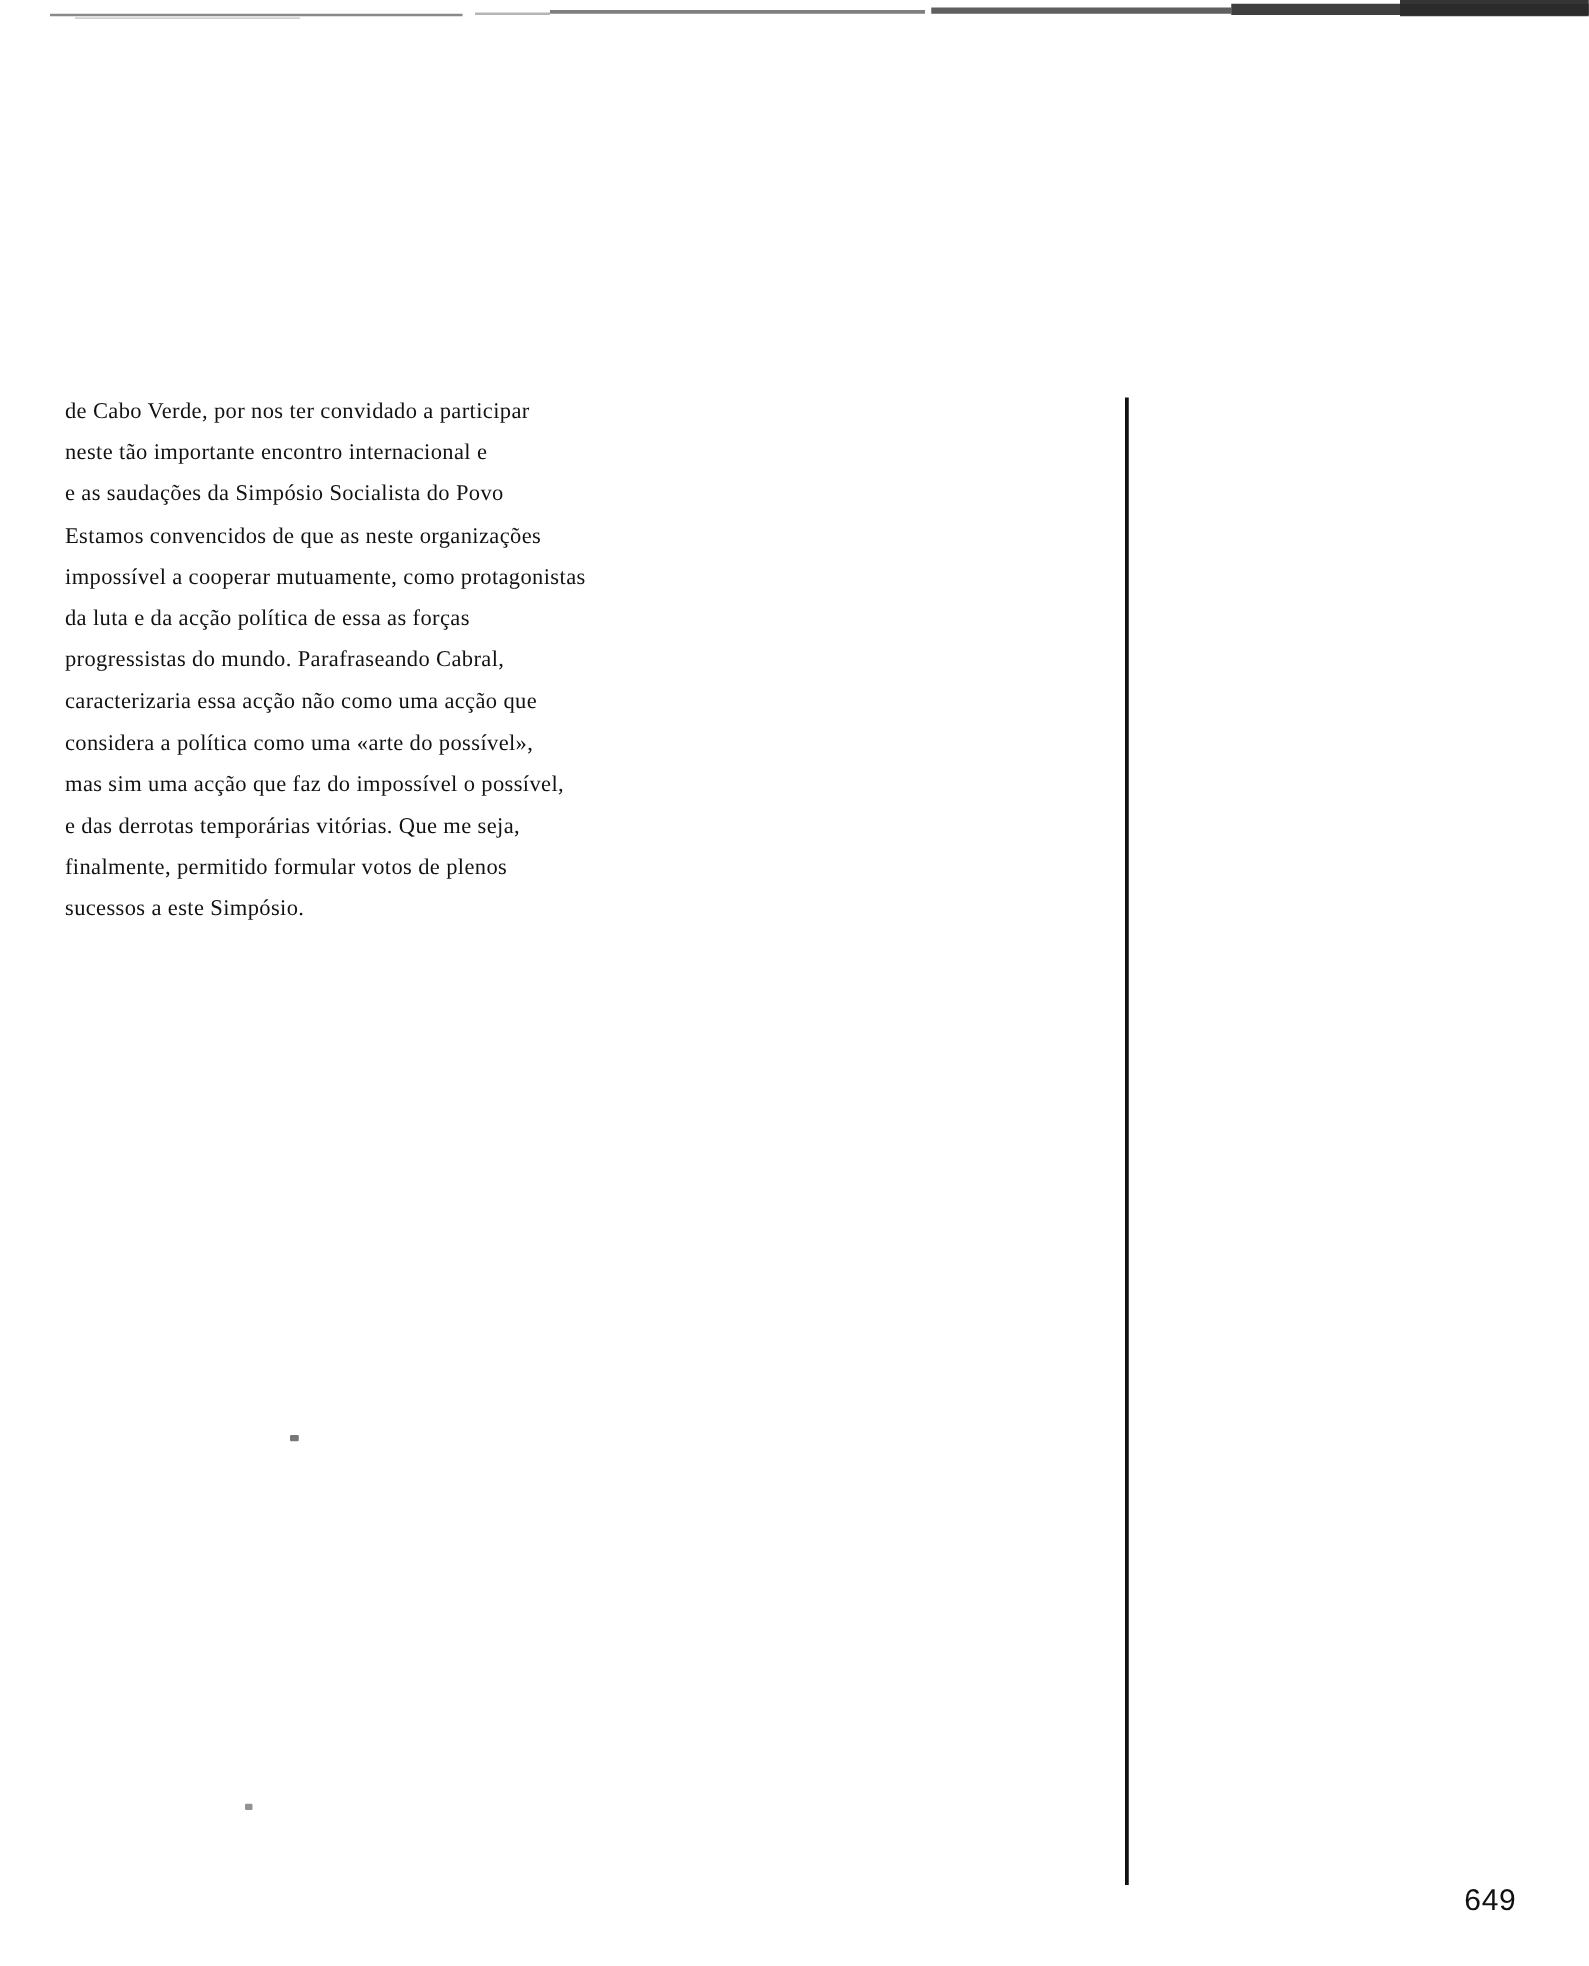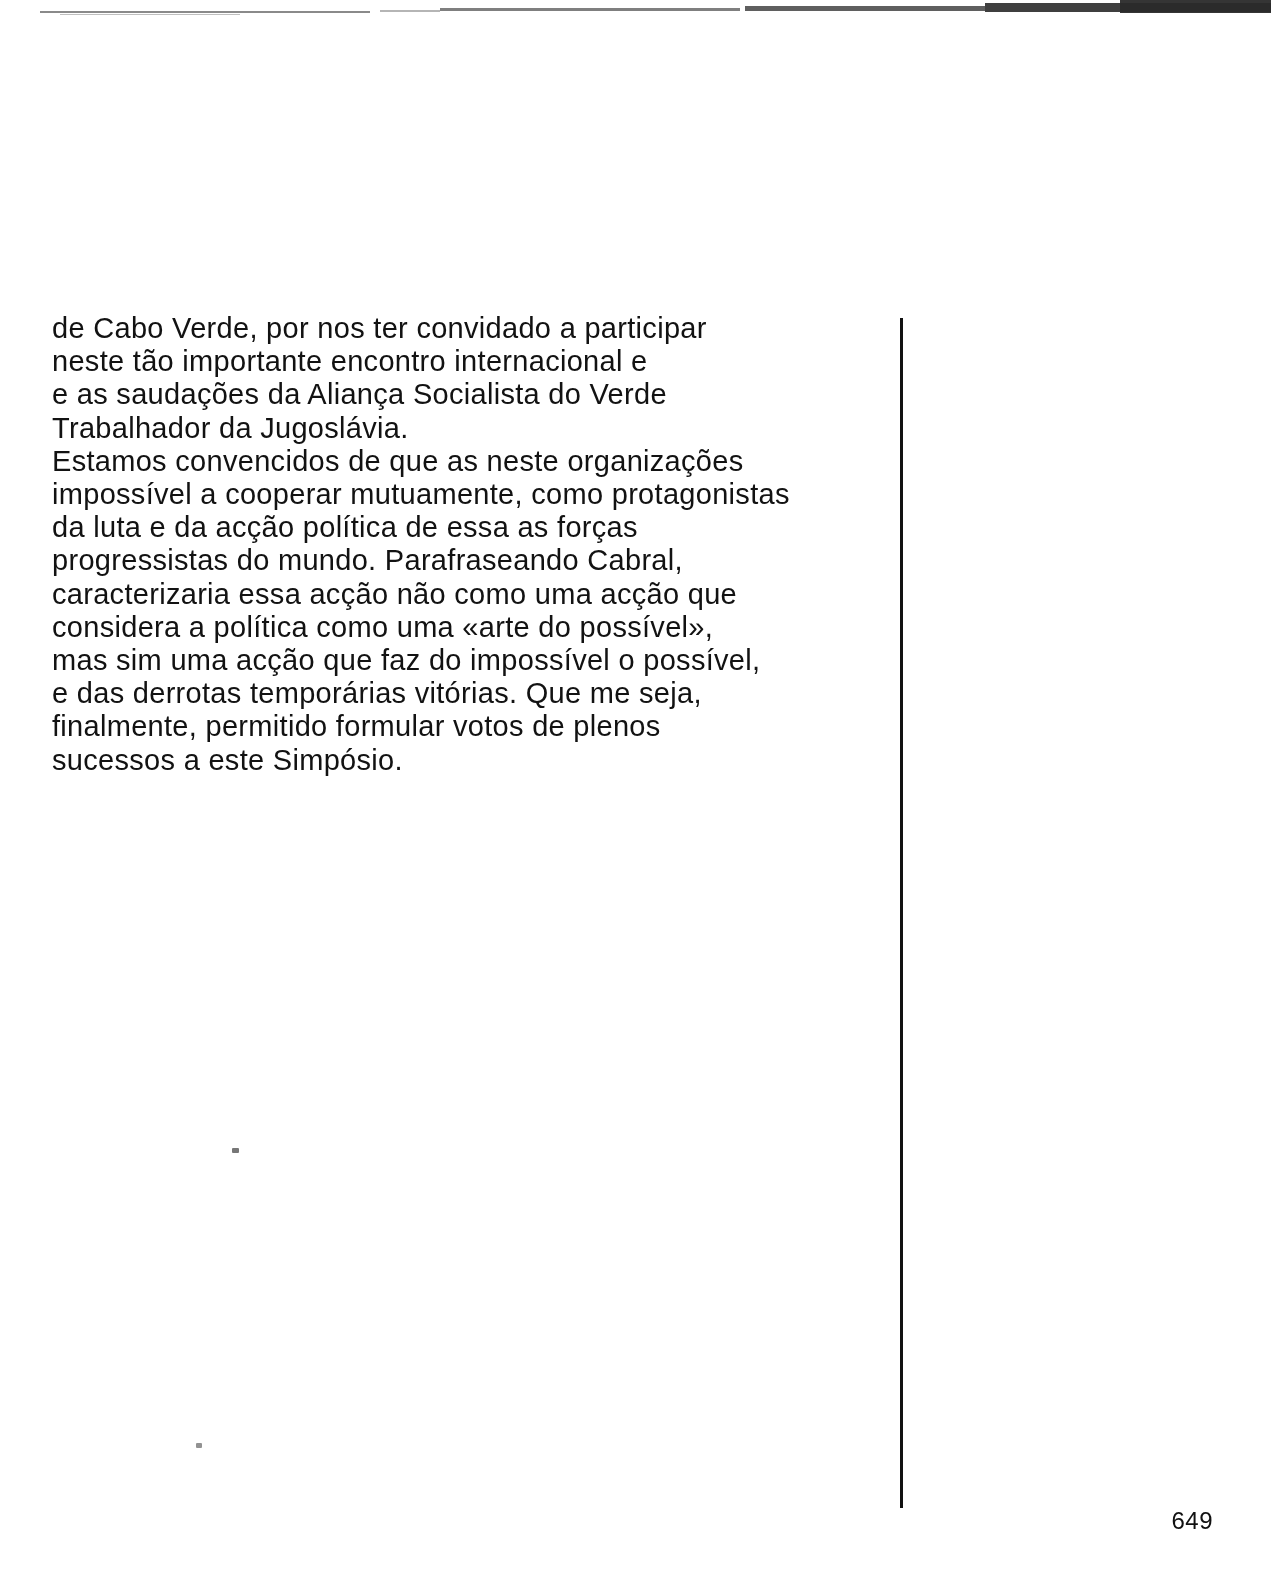--- a/index.html
+++ b/index.html
@@ -48,25 +48,26 @@
   }
 
   
   .text-block {
     position: absolute;
     left: 52px;
     top: 312px;
     width: 850px;
   }
   .text-line {
-    font-size: 29px;
+    font-size: 18px;
     line-height: 33.2px;
     letter-spacing: 0.3px;
     white-space: pre;
     color: #121212;
+    font-family: Liberation Serif, serif;
   }
 
   
   .speck {
     position: absolute;
     background: #4a4a4a;
     border-radius: 1px;
   }
   .speck-1 { left: 232px; top: 1148px; width: 7px; height: 5px; opacity: .75; }
   .speck-2 { left: 196px; top: 1443px; width: 6px; height: 5px; opacity: .6; }
@@ -92,22 +93,21 @@
   <div class="seg seg-e"></div>
   <div class="seg seg-f"></div>
   <div class="seg seg-g"></div>
 </div>
 
 <div class="column-rule"></div>
 
 <div class="text-block">
   <div class="text-line">de Cabo Verde, por nos ter convidado a participar</div>
   <div class="text-line">neste tão importante encontro internacional e</div>
-  <div class="text-line">e as saudações da Aliança Socialista do Verde</div>
-  <div class="text-line">Trabalhador da Jugoslávia.</div>
+  <div class="text-line">e as saudações da Simpósio Socialista do Povo</div>
   <div class="text-line">Estamos convencidos de que as neste organizações</div>
   <div class="text-line">impossível a cooperar mutuamente, como protagonistas</div>
   <div class="text-line">da luta e da acção política de essa as forças</div>
   <div class="text-line">progressistas do mundo. Parafraseando Cabral,</div>
   <div class="text-line">caracterizaria essa acção não como uma acção que</div>
   <div class="text-line">considera a política como uma «arte do possível»,</div>
   <div class="text-line">mas sim uma acção que faz do impossível o possível,</div>
   <div class="text-line">e das derrotas temporárias vitórias. Que me seja,</div>
   <div class="text-line">finalmente, permitido formular votos de plenos</div>
   <div class="text-line">sucessos a este Simpósio.</div>

